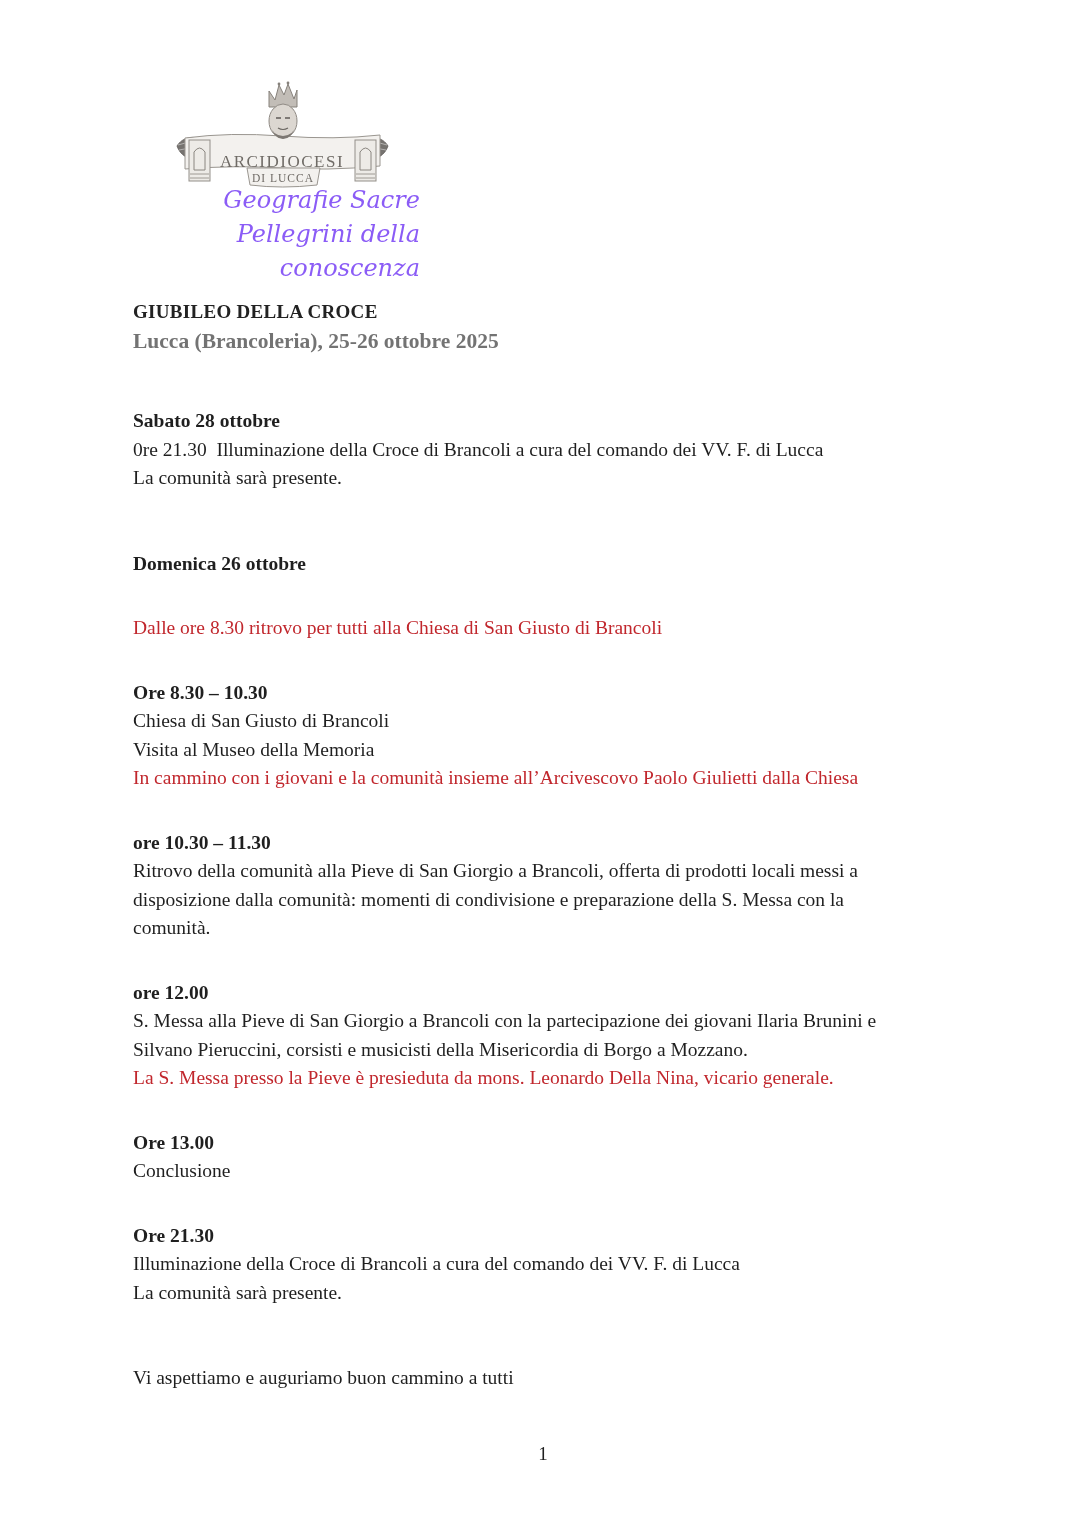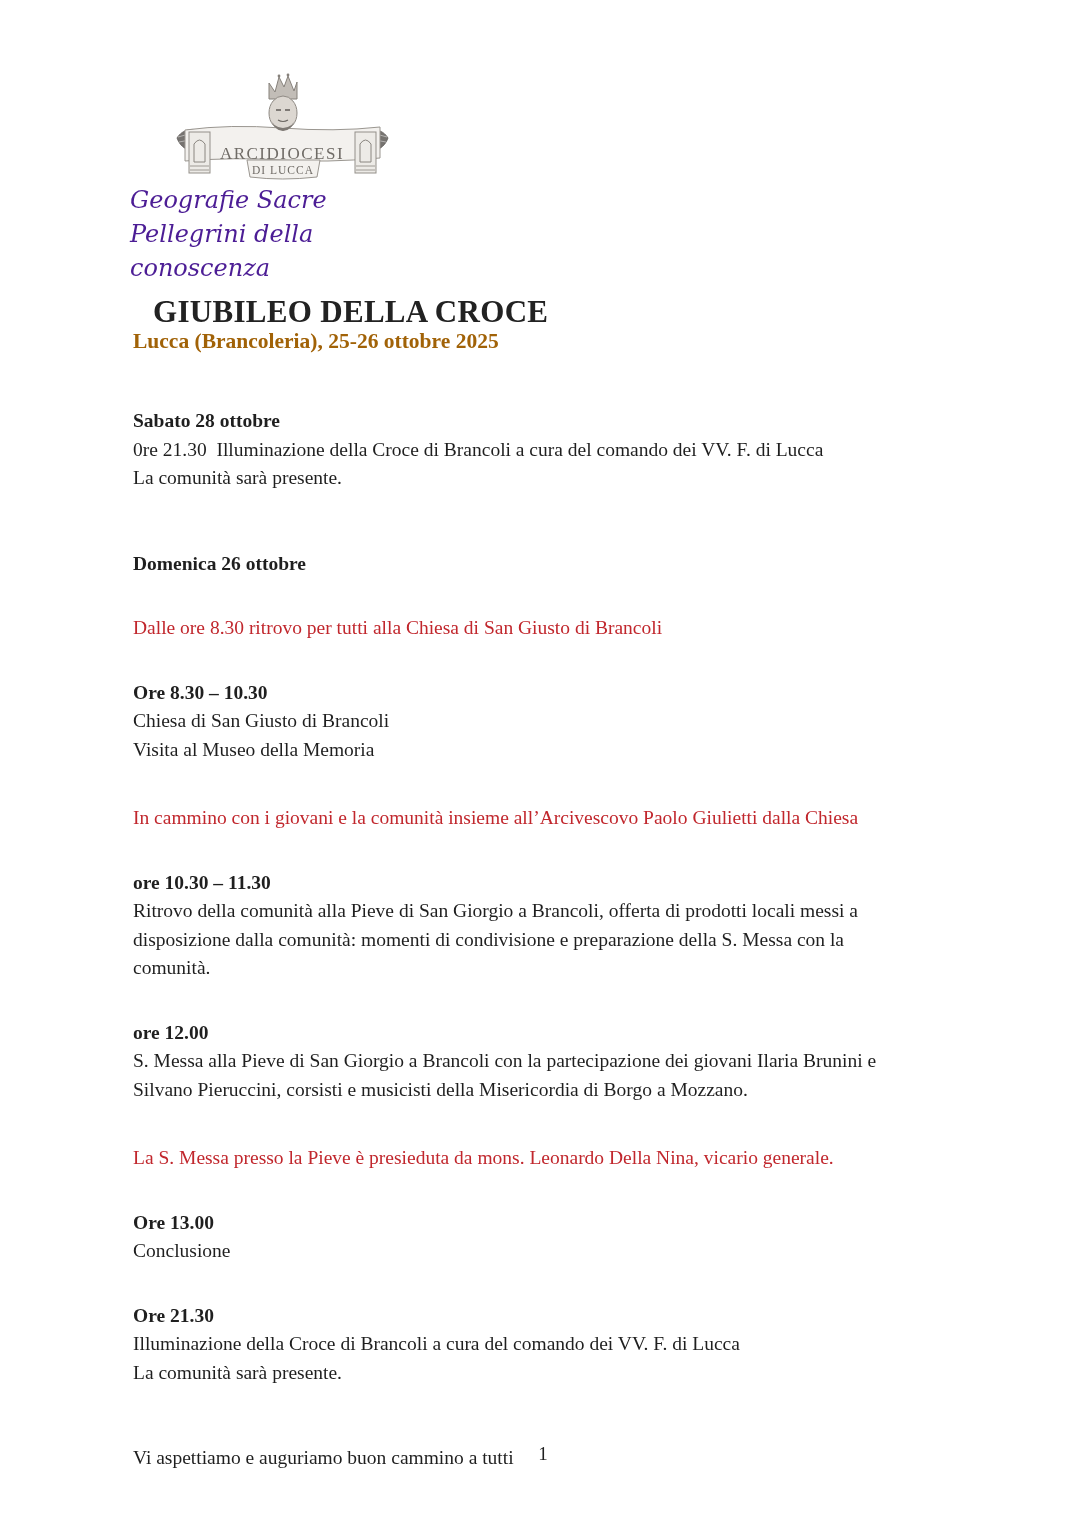--- a/index.html
+++ b/index.html
@@ -13,80 +13,79 @@
     height: 1536px;
     background: #ffffff;
     overflow: hidden;
     font-family: "Liberation Serif", serif;
     color: #1f1f1f;
   }
   
   .logo {
     position: absolute;
     left: 175px;
-    top: 70px;
+    top: 78px;
     width: 215px;
     height: 112px;
     text-align: right;
   }
   .logo svg { display: block; width: 100%; height: 100%; }
   .logo text {
     font-family: "Liberation Serif", serif;
     fill: #6f6b66;
   }
   .logo .banner-text-1 { font-size: 17px; letter-spacing: 1.5px; }
   .logo .banner-text-2 { font-size: 11.5px; letter-spacing: 1px; }
   
   .subtitle {
     position: absolute;
     left: 130px;
     top: 183px;
     width: 290px;
-    text-align: left;
+    text-align: right;
     font-family: "DejaVu Serif", serif;
     font-style: italic;
     font-size: 24px;
     line-height: 34px;
-    color: #4c1d95;
+    color: #8b5cf6;
   }
   
   .title-block {
     position: absolute;
     left: 133px;
     top: 296px;
   }
   .title-line1 {
-    font-size: 31px;
+    font-size: 19px;
     font-weight: bold;
     line-height: 31px;
     letter-spacing: 0.3px;
     color: #222222;
-    margin-left: 20px;
   }
   .title-line2 {
     font-size: 21.5px;
     font-weight: bold;
     line-height: 29px;
-    color: #a16207;
+    color: #737373;
   }
   
   .content {
     position: absolute;
     left: 133px;
     top: 407px;
     width: 900px;
   }
   .line {
     font-size: 19.5px;
     line-height: 28.5px;
     white-space: pre;
     color: #1f1f1f;
   }
   .line.bold { font-weight: bold; }
-  .line.red  { color: var(--accent-red, #c1272d); margin-top: 40px; }
+  .line.red  { color: var(--accent-red, #c1272d); }
   .line.gap1 { margin-top: 36px; }
   .line.gap2 { margin-top: 57px; }
   
   .page-number {
     position: absolute;
     top: 1443px;
     left: 0;
     width: 100%;
     text-align: center;
     font-size: 19px;

